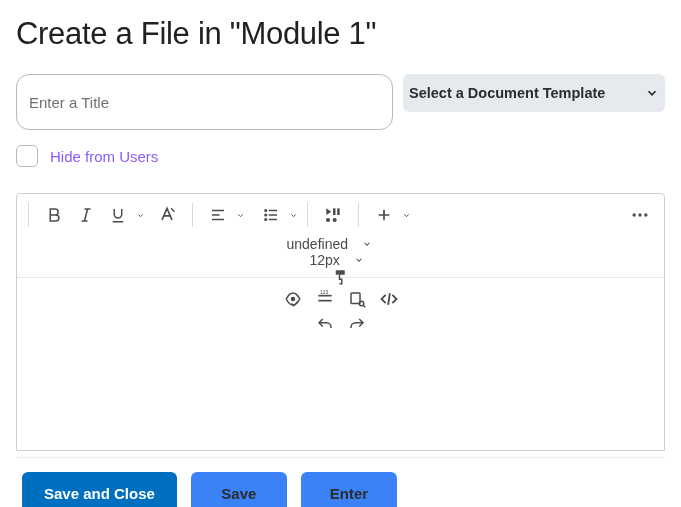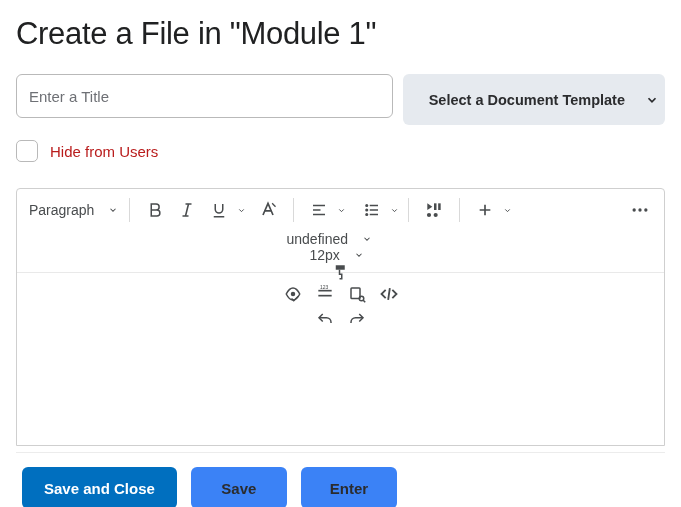--- a/index.html
+++ b/index.html
@@ -17,60 +17,60 @@
     margin: 0 0 22px 0;
     letter-spacing: -0.3px;
   }
   .title-row {
     display: flex;
     gap: 10px;
     margin-bottom: 15px;
   }
   .title-input {
     flex: 0 0 377px;
-    height: 44px;
+    height: 56px;
     border: 1px solid #b9b9b9;
-    border-radius: 6px;
+    border-radius: 13px;
     padding: 0 12px;
     font-size: 15px;
     color: #202122;
   }
   .title-input::placeholder { color: #6e7075; }
   .template-btn {
     flex: 1;
-    height: 51px;
+    height: 38px;
     background: #e6eaef;
     border: none;
     border-radius: 6px;
     font-size: 14.5px;
     font-weight: 700;
     color: #2b2c2e;
     display: flex;
     align-items: center;
-    justify-content: flex-end;
+    justify-content: space-between;
     gap: 20px;
     cursor: pointer;
   }
   .checkbox-row {
     display: flex;
     align-items: center;
     gap: 12px;
     margin-bottom: 26px;
   }
   .checkbox {
     width: 22px;
     height: 22px;
     border: 1.5px solid #b9b9b9;
     border-radius: 5px;
     background: #fff;
     cursor: pointer;
   }
   .checkbox-label {
     font-size: 15px;
-    color: #b91c1c;
+    color: #8b5cf6;
   }
   .editor {
     border: 1px solid #cfcfcf;
     border-radius: 4px 4px 0 0;
     overflow: hidden;
   }
   .toolbar-row {
     display: flex;
     align-items: center;
     height: 42px;
@@ -174,28 +174,20 @@
 </div>
 
 <div class="checkbox-row">
   <div class="checkbox"></div>
   <span class="checkbox-label">Hide from Users</span>
 </div>
 
 <div class="editor">
 
   <div class="toolbar-row">
-    <div class="dropdown" style="min-width:96px">
-      <span>Paragraph</span>
-      <span class="chev">
-        <svg width="10" height="10" viewBox="0 0 24 24" fill="none" stroke="#494c4e" stroke-width="2.5">
-            <polyline points="6 9 12 15 18 9"></polyline>
-          </svg>
-      </span>
-    </div>
     <div class="tb-sep"></div>
 
     <div class="tb-group">
       <div class="tb-btn" title="Bold">
         <svg width="18" height="18" viewBox="0 0 24 24" fill="currentColor">
             <path d="M7 4h6.5a4 4 0 0 1 0 8H7zM7 12h7.5a4 4 0 0 1 0 8H7z" stroke="currentColor" stroke-width="2" fill="none"></path>
           </svg>
       </div>
       <div class="tb-btn" title="Italic">
         <svg width="18" height="18" viewBox="0 0 24 24" fill="none" stroke="currentColor" stroke-width="2">

